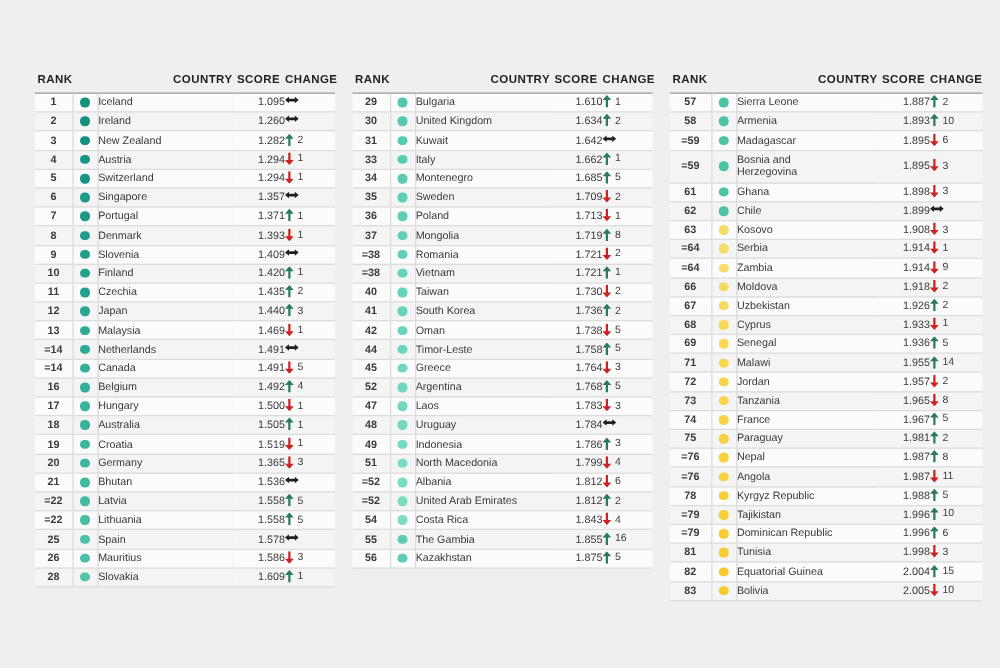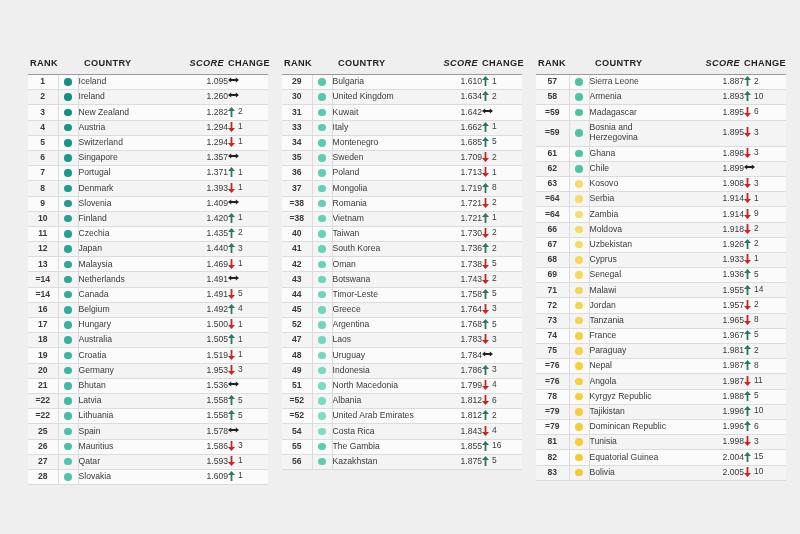--- a/index.html
+++ b/index.html
@@ -35,30 +35,30 @@
   table.rank-table {
     width: 100%;
     border-collapse: collapse;
     table-layout: fixed;
   }
   table.rank-table th {
     font-size: 9.2px;
     font-weight: bold;
     color: #231f20;
     letter-spacing: 0.35px;
-    text-align: left;
+    text-align: right;
     padding: 0 0 6px 0;
     border-bottom: 1.3px solid #9a9a9a;
     white-space: nowrap;
     vertical-align: bottom;
   }
   table.rank-table th.th-rank { text-align: left; padding-left: 2px; }
   table.rank-table th.th-dot  { }
   table.rank-table th.th-country { padding-left: 6px; }
-  table.rank-table th.th-score { text-align: right; padding-right: 4px; font-style: italic; }
+  table.rank-table th.th-score { text-align: right; padding-right: 4px; }
   table.rank-table th.th-change { text-align: right; padding-right: 2px; }
 
   table.rank-table td {
     font-size: 8.6px;
     color: #3a3a3a;
     padding: 0;
     height: 14.2px;
     border-bottom: 0.8px solid #dddcdc;
     background: #fbfbfb;
     vertical-align: middle;
@@ -405,21 +405,21 @@
                     <polygon points="3.5,10 0,6 2.6,6 2.6,0 4.4,0 4.4,6 7,6" fill="#cc2222"></polygon>
                   </svg>
                 </span>
                 <span class="chg-num">1</span>
               </span></td>
           </tr>
           <tr>
             <td class="c-rank">20</td>
             <td class="c-dot"><span class="dot" style="background: rgb(60, 182, 159);"></span></td>
             <td class="c-country">Germany</td>
-            <td class="c-score">1.953</td>
+            <td class="c-score">1.365</td>
             <td class="c-change"><span class="chg">
                 <span class="arrow">
                   <svg width="7" height="10" viewBox="0 0 7 10" aria-hidden="true">
                     <polygon points="3.5,10 0,6 2.6,6 2.6,0 4.4,0 4.4,6 7,6" fill="#cc2222"></polygon>
                   </svg>
                 </span>
                 <span class="chg-num">3</span>
               </span></td>
           </tr>
           <tr>
@@ -481,34 +481,20 @@
             <td class="c-dot"><span class="dot" style="background: rgb(75, 193, 168);"></span></td>
             <td class="c-country">Mauritius</td>
             <td class="c-score">1.586</td>
             <td class="c-change"><span class="chg">
                 <span class="arrow">
                   <svg width="7" height="10" viewBox="0 0 7 10" aria-hidden="true">
                     <polygon points="3.5,10 0,6 2.6,6 2.6,0 4.4,0 4.4,6 7,6" fill="#cc2222"></polygon>
                   </svg>
                 </span>
                 <span class="chg-num">3</span>
-              </span></td>
-          </tr>
-          <tr>
-            <td class="c-rank">27</td>
-            <td class="c-dot"><span class="dot" style="background: rgb(80, 197, 171);"></span></td>
-            <td class="c-country">Qatar</td>
-            <td class="c-score">1.593</td>
-            <td class="c-change"><span class="chg">
-                <span class="arrow">
-                  <svg width="7" height="10" viewBox="0 0 7 10" aria-hidden="true">
-                    <polygon points="3.5,10 0,6 2.6,6 2.6,0 4.4,0 4.4,6 7,6" fill="#cc2222"></polygon>
-                  </svg>
-                </span>
-                <span class="chg-num">1</span>
               </span></td>
           </tr>
           <tr>
             <td class="c-rank">28</td>
             <td class="c-dot"><span class="dot" style="background: rgb(80, 197, 171);"></span></td>
             <td class="c-country">Slovakia</td>
             <td class="c-score">1.609</td>
             <td class="c-change"><span class="chg">
                 <span class="arrow">
                   <svg width="7" height="10" viewBox="0 0 7 10" aria-hidden="true">
@@ -716,34 +702,20 @@
             <td class="c-change"><span class="chg">
                 <span class="arrow">
                   <svg width="7" height="10" viewBox="0 0 7 10" aria-hidden="true">
                     <polygon points="3.5,10 0,6 2.6,6 2.6,0 4.4,0 4.4,6 7,6" fill="#cc2222"></polygon>
                   </svg>
                 </span>
                 <span class="chg-num">5</span>
               </span></td>
           </tr>
           <tr>
-            <td class="c-rank">43</td>
-            <td class="c-dot"><span class="dot" style="background: rgb(108, 213, 187);"></span></td>
-            <td class="c-country">Botswana</td>
-            <td class="c-score">1.743</td>
-            <td class="c-change"><span class="chg">
-                <span class="arrow">
-                  <svg width="7" height="10" viewBox="0 0 7 10" aria-hidden="true">
-                    <polygon points="3.5,10 0,6 2.6,6 2.6,0 4.4,0 4.4,6 7,6" fill="#cc2222"></polygon>
-                  </svg>
-                </span>
-                <span class="chg-num">2</span>
-              </span></td>
-          </tr>
-          <tr>
             <td class="c-rank">44</td>
             <td class="c-dot"><span class="dot" style="background: rgb(108, 213, 187);"></span></td>
             <td class="c-country">Timor-Leste</td>
             <td class="c-score">1.758</td>
             <td class="c-change"><span class="chg">
                 <span class="arrow">
                   <svg width="7" height="10" viewBox="0 0 7 10" aria-hidden="true">
                     <polygon points="3.5,0 7,4 4.4,4 4.4,10 2.6,10 2.6,4 0,4" fill="#2a7a62"></polygon>
                   </svg>
                 </span>

